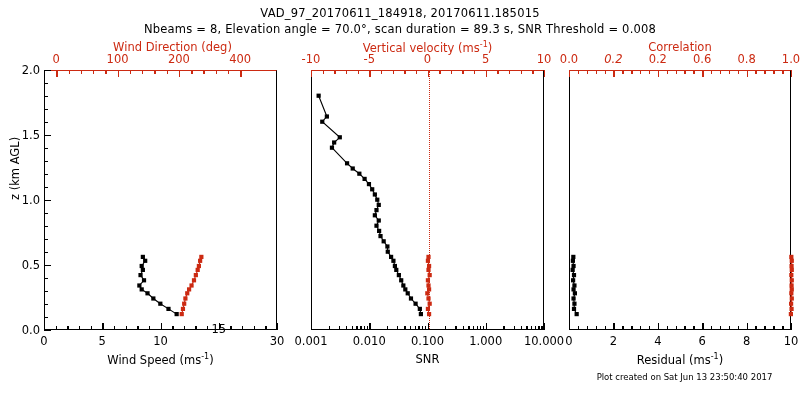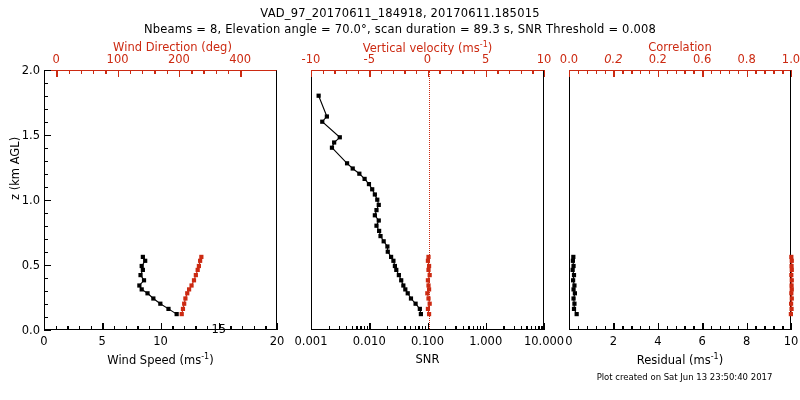--- a/index.html
+++ b/index.html
@@ -185,21 +185,21 @@
     <div class="abs tick red" style="left: 191.158px; top: 70px; height: 4px;"></div>
     <div class="abs tick red" style="left: 203.421px; top: 70px; height: 4px;"></div>
     <div class="abs tick red" style="left: 215.684px; top: 70px; height: 4px;"></div>
     <div class="abs tick red" style="left: 227.947px; top: 70px; height: 4px;"></div>
     <div class="abs tick red" style="left: 240.211px; top: 70px; height: 7px;"></div>
     <div class="abs axlabel red" style="left: 56px; width: 233px; top: 40px;">Wind Direction (deg)</div>
     <div class="abs tlab" style="left: 44px; top: 334px;">0</div>
     <div class="abs tlab" style="left: 102.25px; top: 334px;">5</div>
     <div class="abs tlab" style="left: 160.5px; top: 334px;">10</div>
     <div class="abs tlab" style="left: 218.75px; top: 322px;">15</div>
-    <div class="abs tlab" style="left: 277px; top: 334px;">20</div>
+    <div class="abs tlab" style="left: 277px; top: 334px;">30</div>
     <div class="abs tick" style="left: 44px; top: 323px; height: 7px;"></div>
     <div class="abs tick" style="left: 55.65px; top: 326px; height: 4px;"></div>
     <div class="abs tick" style="left: 67.3px; top: 326px; height: 4px;"></div>
     <div class="abs tick" style="left: 78.95px; top: 326px; height: 4px;"></div>
     <div class="abs tick" style="left: 90.6px; top: 326px; height: 4px;"></div>
     <div class="abs tick" style="left: 102.25px; top: 323px; height: 7px;"></div>
     <div class="abs tick" style="left: 113.9px; top: 326px; height: 4px;"></div>
     <div class="abs tick" style="left: 125.55px; top: 326px; height: 4px;"></div>
     <div class="abs tick" style="left: 137.2px; top: 326px; height: 4px;"></div>
     <div class="abs tick" style="left: 148.85px; top: 326px; height: 4px;"></div>

